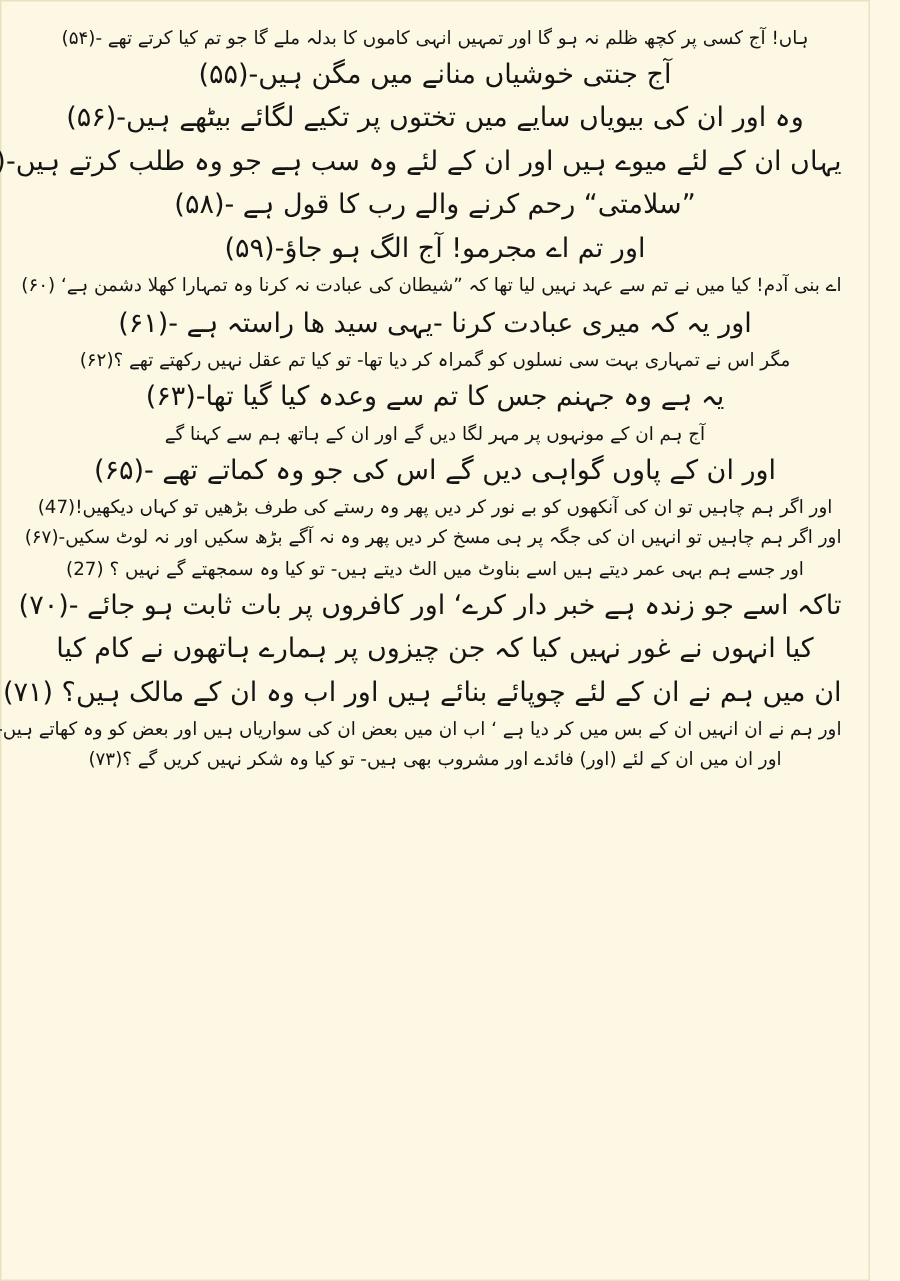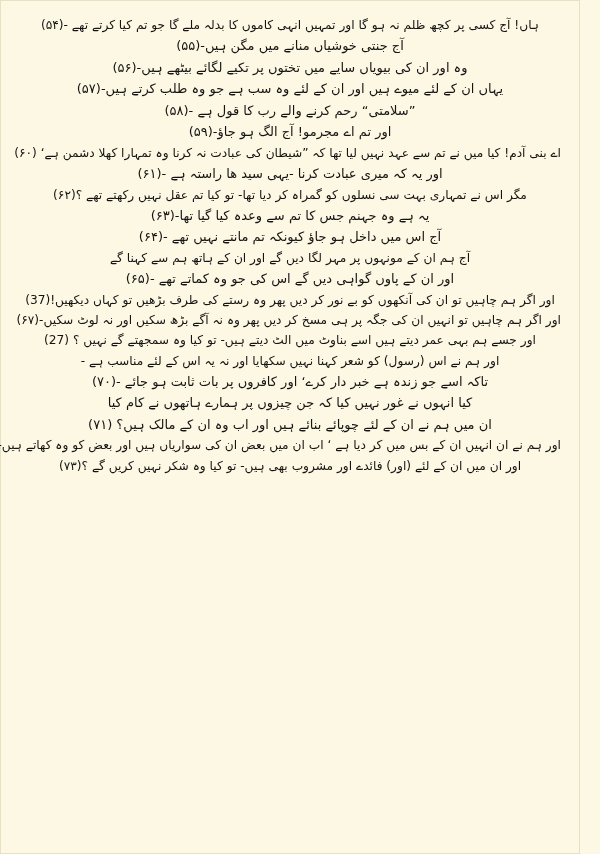--- a/index.html
+++ b/index.html
@@ -36,44 +36,42 @@
     font-family: "DejaVu Sans", sans-serif;
     font-size: 12.5px;
     line-height: 1.5;
     padding: 1px 0 1px 0;
     white-space: nowrap;
   }
   .v-wide {
     font-size: 12.2px;
   }
   .v-narrow {
-    font-size: 13px;
+    font-size: 18px;
   }
 </style>
 </head>
 <body>
 
 <div class="page">
   <div class="verses">
     <div class="verse v-wide">ہاں! آج کسی پر کچھ ظلم نہ ہو گا اور تمہیں انہی کاموں کا بدلہ ملے گا جو تم کیا کرتے تھے -(۵۴)</div>
     <div class="verse v-narrow">آج جنتی خوشیاں منانے میں مگن ہیں-(۵۵)</div>
     <div class="verse v-narrow">وہ اور ان کی بیویاں سایے میں تختوں پر تکیے لگائے بیٹھے ہیں-(۵۶)</div>
     <div class="verse v-narrow">یہاں ان کے لئے میوے ہیں اور ان کے لئے وہ سب ہے جو وہ طلب کرتے ہیں-(۵۷)</div>
     <div class="verse v-narrow">”سلامتی“ رحم کرنے والے رب کا قول ہے -(۵۸)</div>
     <div class="verse v-narrow">اور تم اے مجرمو! آج الگ ہو جاؤ-(۵۹)</div>
     <div class="verse v-wide">اے بنی آدم! کیا میں نے تم سے عہد نہیں لیا تھا کہ  ”شیطان کی عبادت نہ کرنا وہ تمہارا کھلا دشمن ہے‘ (۶۰)</div>
     <div class="verse v-narrow">اور یہ کہ میری عبادت کرنا -یہی سید ھا راستہ ہے -(۶۱)</div>
     <div class="verse v-wide">مگر اس نے تمہاری بہت سی نسلوں کو گمراہ کر دیا تھا- تو کیا تم عقل نہیں رکھتے تھے ؟(۶۲)</div>
     <div class="verse v-narrow">یہ ہے وہ جہنم جس کا تم سے وعدہ کیا گیا تھا-(۶۳)</div>
-    <div class="verse v-narrow">آج اس میں داخل ہو جاؤ کیونکہ تم مانتے نہیں تھے -(۶۴)</div>
     <div class="verse v-wide">آج ہم ان کے مونہوں پر مہر لگا دیں گے اور ان کے ہاتھ ہم سے کہنا گے</div>
     <div class="verse v-narrow">اور ان کے پاوں گواہی دیں گے اس کی جو وہ کماتے تھے -(۶۵)</div>
-    <div class="verse v-wide">اور اگر ہم چاہیں تو ان کی آنکھوں کو بے نور کر دیں پھر وہ رستے کی طرف بڑھیں تو کہاں دیکھیں!(37)</div>
+    <div class="verse v-wide">اور اگر ہم چاہیں تو ان کی آنکھوں کو بے نور کر دیں پھر وہ رستے کی طرف بڑھیں تو کہاں دیکھیں!(47)</div>
     <div class="verse v-wide">اور اگر ہم چاہیں تو انہیں ان کی جگہ پر ہی مسخ کر دیں پھر وہ نہ آگے بڑھ سکیں اور نہ لوٹ سکیں-(۶۷)</div>
     <div class="verse v-wide">اور جسے ہم بہی عمر دیتے ہیں اسے بناوٹ میں الٹ دیتے ہیں- تو کیا وہ سمجھتے گے نہیں ؟ (27)</div>
-    <div class="verse v-wide">اور ہم نے اس (رسول) کو شعر کہنا نہیں سکھایا اور نہ یہ اس کے لئے مناسب ہے -</div>
     <div class="verse v-narrow">تاکہ اسے جو زندہ ہے خبر دار کرے‘ اور کافروں پر بات ثابت ہو جائے -(۷۰)</div>
     <div class="verse v-narrow">کیا انہوں نے غور نہیں کیا کہ  جن چیزوں پر ہمارے ہاتھوں نے کام کیا</div>
     <div class="verse v-narrow">ان میں ہم نے ان کے لئے چوپائے بنائے ہیں اور اب وہ ان کے مالک ہیں؟ (۷۱)</div>
     <div class="verse v-wide">اور ہم نے ان انہیں ان کے بس میں کر دیا ہے ‘ اب ان میں بعض ان کی سواریاں ہیں اور بعض کو وہ کھاتے ہیں-(۷۲)</div>
     <div class="verse v-wide">اور ان میں ان کے لئے (اور) فائدے اور مشروب بھی ہیں- تو کیا وہ شکر نہیں کریں گے ؟(۷۳)</div>
   </div>
 </div>
 
 </body></html>

